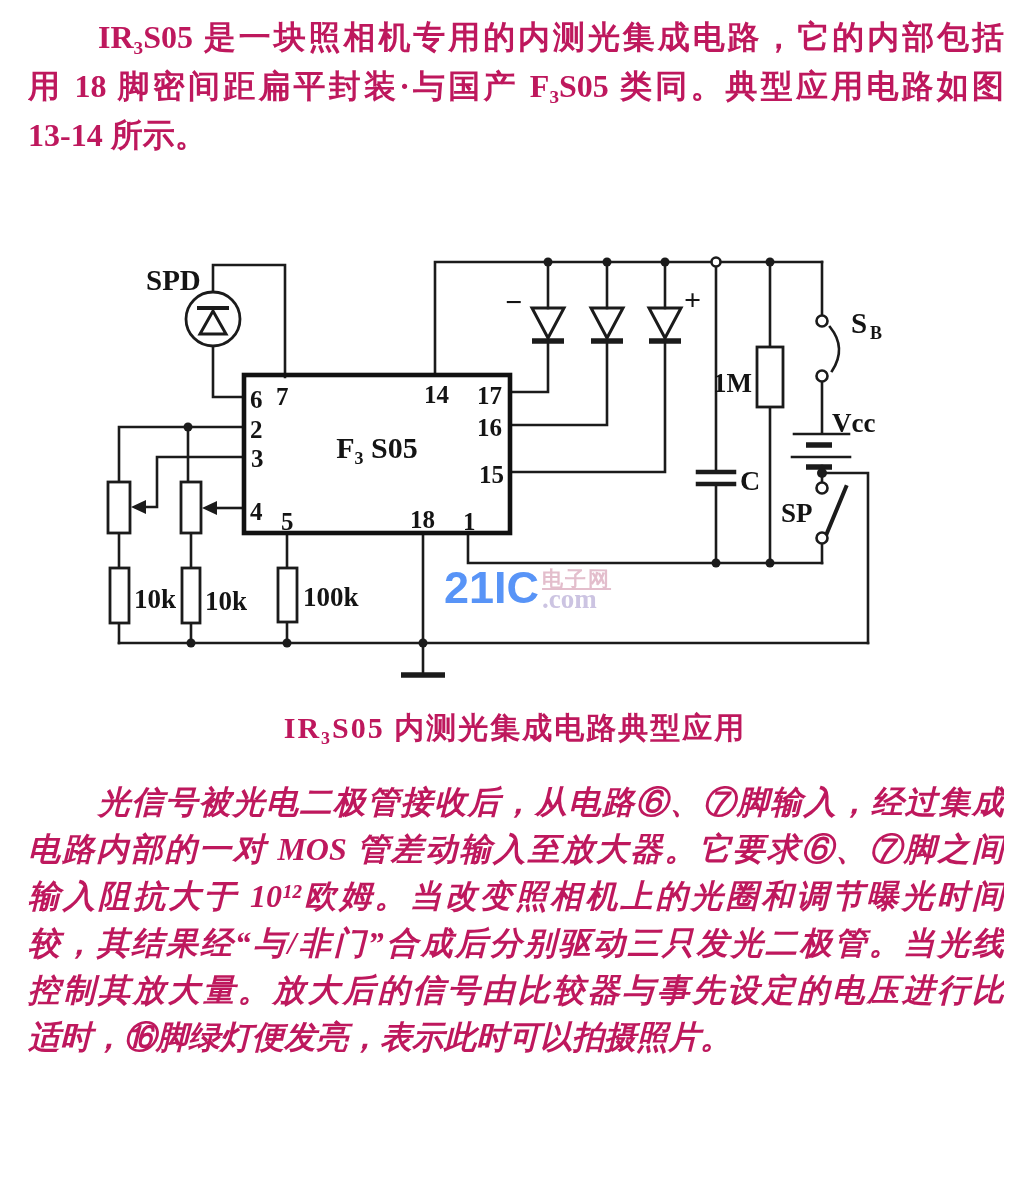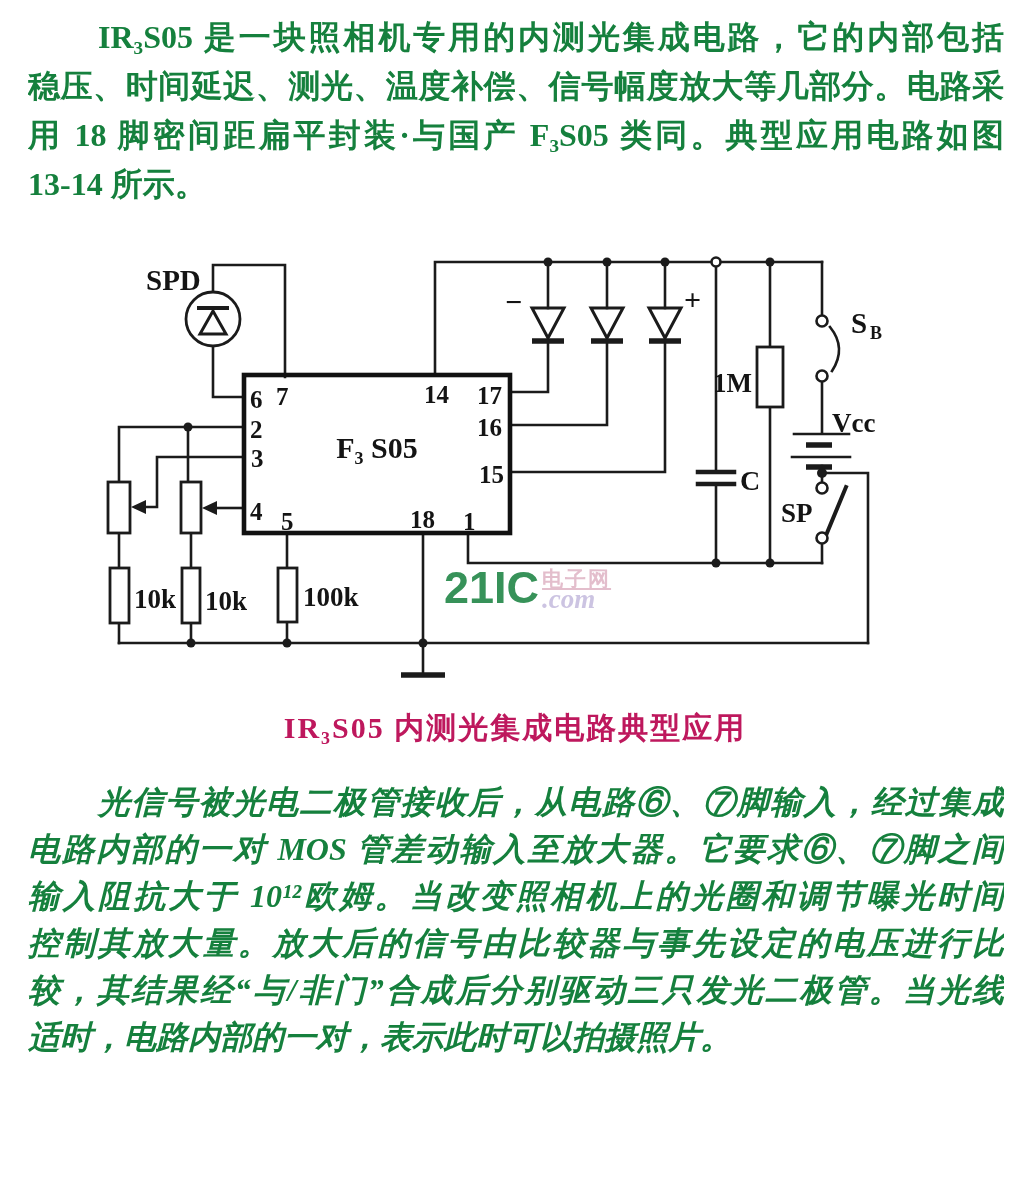--- a/index.html
+++ b/index.html
@@ -4,21 +4,21 @@
 <style>
   html,body{margin:0;padding:0;background:#e8e8e8;}
   .page{
     position:relative; width:1030px; height:1181px; margin:0 auto;
     background:#ffffff; overflow:hidden;
     font-family:"Liberation Serif","DejaVu Serif",serif;
     color:#141414;
   }
   .para{position:absolute; left:28px; width:976px;}
   .tline{
-    width:976px; font-size:32px; font-weight:bold; color:#15803d;
+    width:976px; font-size:32px; font-weight:bold; color:#be185d;
     text-align:justify; text-align-last:justify; text-justify:inter-character;
     overflow:hidden; white-space:nowrap;
   }
   .para-top .tline{height:49px; line-height:49px;}
   .para-bottom .tline{height:47px; line-height:47px;}
   .tline.ind{text-indent:70px;}
   .tline.left{text-align:center; text-align-last:left;}
   .caption{
     position:absolute; top:708px; left:0; width:1030px;
     text-align:center; font-size:30px; font-weight:bold; color:#be185d;
@@ -39,31 +39,30 @@
   .ah{fill:#1b1b1b; stroke:none;}
   
   .wm{
     position:absolute; left:444px; top:568px; display:flex; align-items:flex-start;
     font-family:"Liberation Sans","DejaVu Sans",sans-serif; opacity:.85;
     pointer-events:none;
   }
   .wm-brand{font-size:45px; line-height:40px; font-weight:bold; letter-spacing:0px;}
   .wm-right{display:flex; flex-direction:column; margin-left:3px;}
   .wm-cn{font-size:21px; line-height:21px; font-weight:bold; letter-spacing:2px;text-decoration:underline;}
-  .wm-com{font-size:27px; line-height:24px; font-weight:bold; font-style:italic;
+  .wm-com{font-size:27px; line-height:24px; font-weight:bold; 
           font-family:"Liberation Serif","DejaVu Serif",serif; margin-top:-2px;}
 </style>
 </head>
 <body>
 
 <div class="page">
 
   <div class="para para-top" style="top:13px;">
     <div class="tline ind">IR₃S05 是一块照相机专用的内测光集成电路，它的内部包括</div>
-    <div class="tline">稳压、时间延迟、测光、温度补偿、信号幅度放大等几部分。电路采</div>
     <div class="tline">用 18 脚密间距扁平封装·与国产 F₃S05 类同。典型应用电路如图</div>
     <div class="tline left">13-14 所示。</div>
   </div>
 
   <svg class="schematic" width="1030" height="470" viewBox="0 0 1030 470">
 
     <g>
 
       <polyline class="wire" points="213,63 213,35 285,35 285,147"></polyline>
 
@@ -220,31 +219,31 @@
       <circle class="dot" cx="665" cy="32" r="4.5"></circle>
       <circle class="oc" cx="716" cy="32" r="4.5"></circle>
       <circle class="dot" cx="770" cy="32" r="4.5"></circle>
       <circle class="dot" cx="716" cy="333" r="4.5"></circle>
       <circle class="dot" cx="770" cy="333" r="4.5"></circle>
       <circle class="dot" cx="822" cy="243" r="5"></circle>
     </g>
   </svg>
 
   <div class="wm">
-    <span class="wm-brand" style="color: #15803d;">21IC</span>
+    <span class="wm-brand" style="color: #3b82f6;">21IC</span>
     <span class="wm-right">
       <span class="wm-cn" style="color: rgb(223, 179, 196);">电子网</span>
       <span class="wm-com" style="color: rgb(196, 186, 221);">.com</span>
     </span>
   </div>
 
   <div class="caption">IR₃S05 内测光集成电路典型应用</div>
 
   <div class="para para-bottom" style="top:779px;font-style:italic;">
     <div class="tline ind">光信号被光电二极管接收后，从电路⑥、⑦脚输入，经过集成</div>
     <div class="tline">电路内部的一对 MOS 管差动输入至放大器。它要求⑥、⑦脚之间</div>
     <div class="tline">输入阻抗大于 10¹²欧姆。当改变照相机上的光圈和调节曝光时间</div>
+    <div class="tline">较，其结果经“与/非门”合成后分别驱动三只发光二极管。当光线</div>
     <div class="tline">控制其放大量。放大后的信号由比较器与事先设定的电压进行比</div>
-    <div class="tline">较，其结果经“与/非门”合成后分别驱动三只发光二极管。当光线</div>
-    <div class="tline left">适时，电路内部的一对，表示此时可以拍摄照片。</div>
+    <div class="tline left">适时，⑯脚绿灯便发亮，表示此时可以拍摄照片。</div>
   </div>
 
 </div>
 
 </body></html>

